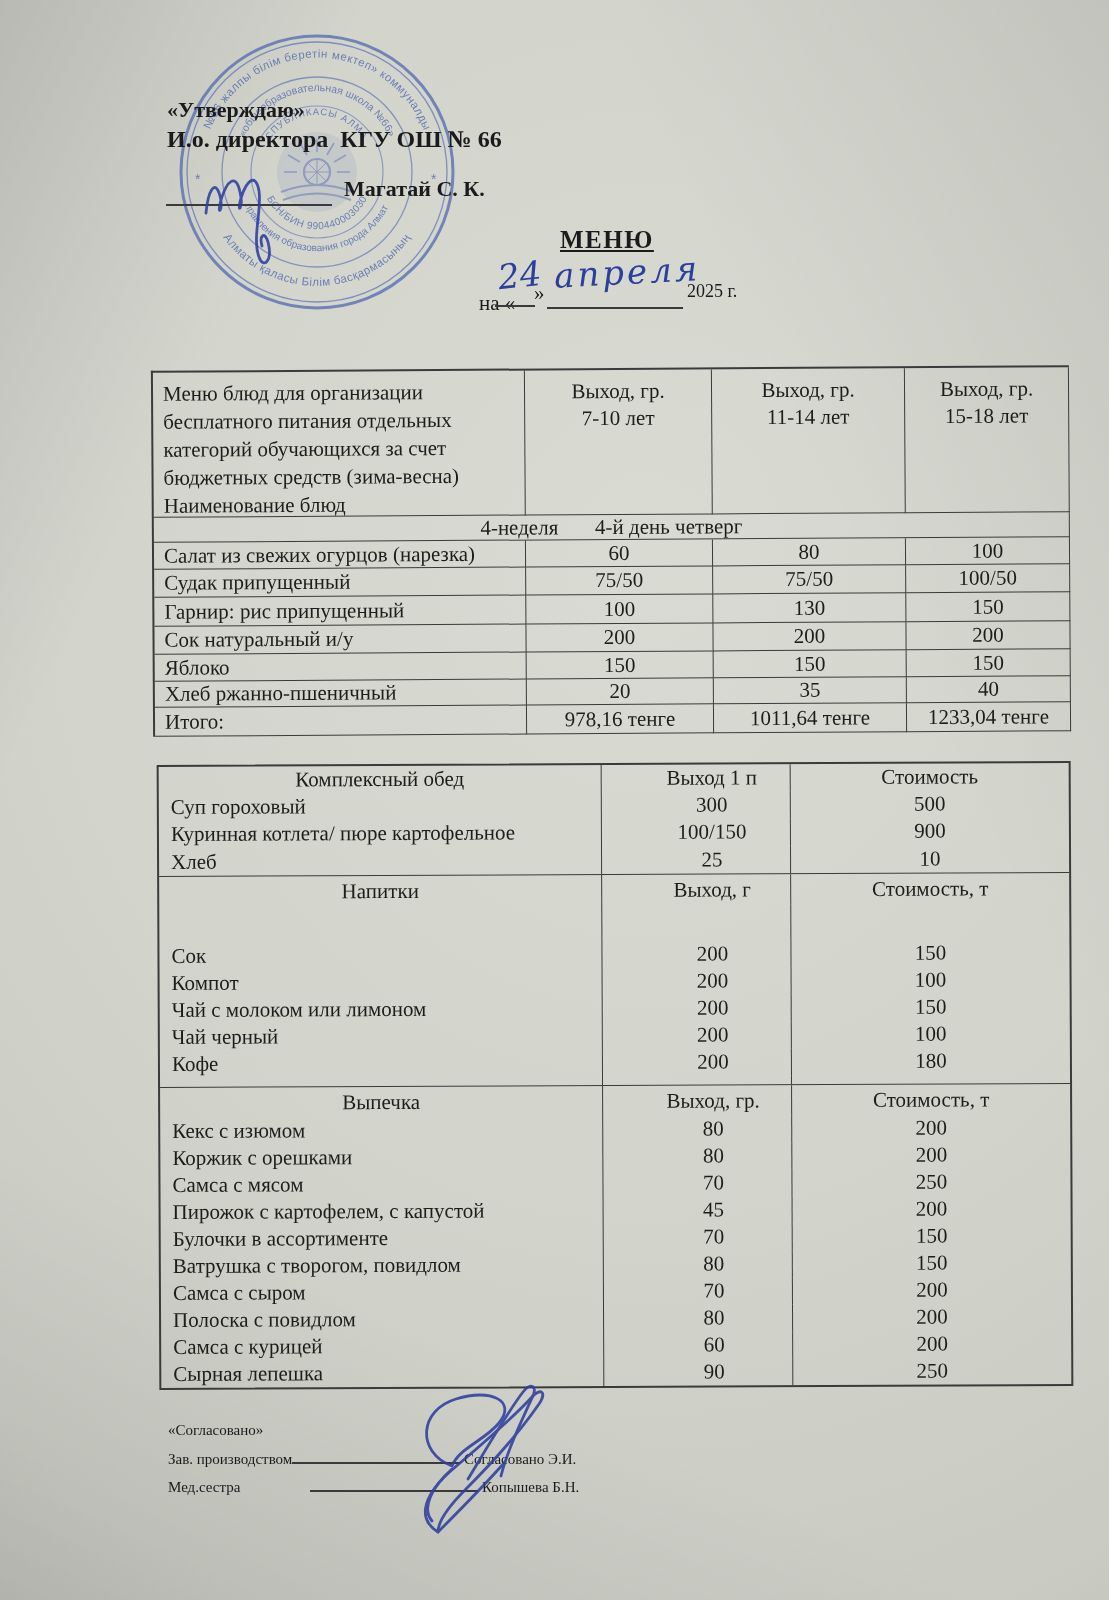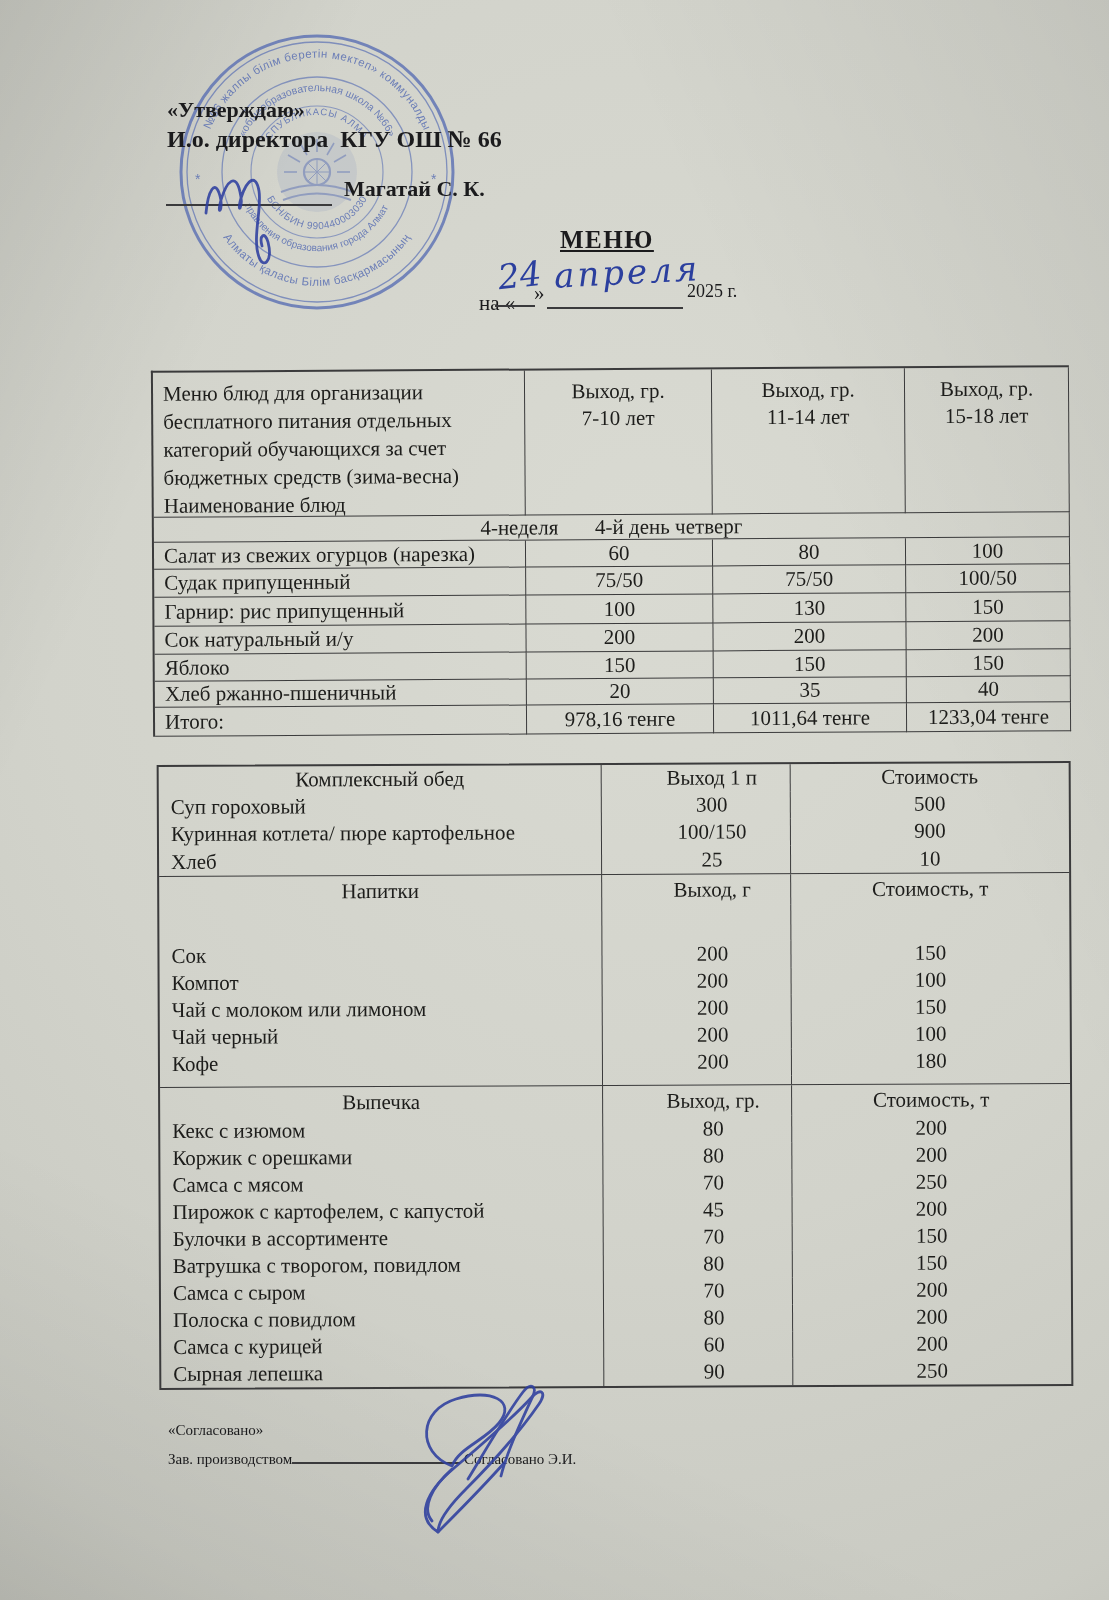--- a/index.html
+++ b/index.html
@@ -265,20 +265,25 @@
       <div class="c c3">250</div>
     </div>
   </div>
 
   <div class="foot printed">
     <div>«Согласовано»</div>
     <div>
       <span>Зав. производством</span><span class="sigline" style="width:168px;"></span>
       <span>Согласовано Э.И.</span>
     </div>
+    <div>
+      <span>Мед.сестра</span>
+      <span class="sigline" style="width:168px;margin-left:66px;"></span>
+      <span>Копышева Б.Н.</span>
+    </div>
   </div>
 
   <svg class="ink-svg" width="1109" height="1600" viewBox="0 0 1109 1600">
     <g fill="none" stroke="#2e3f9f" stroke-width="2.8" stroke-linecap="round" stroke-linejoin="round" opacity="0.88">
       <path d="M 206 213 C 208 191 215 178 220 196 C 224 210 216 218 221 200 C 227 180 236 173 240 192 C 244 208 236 216 241 198 C 247 179 256 173 259 191 C 262 209 252 238 259 257 C 263 269 273 262 268 242 C 265 231 259 235 262 246"></path>
       <path d="M 452 1466 C 416 1452 419 1410 456 1399 C 491 1388 517 1401 499 1423 C 484 1441 459 1448 452 1466"></path>
       <path d="M 468 1479 C 491 1441 509 1410 523 1392 C 531 1382 538 1386 532 1398 C 520 1424 507 1452 501 1476"></path>
       <path d="M 438 1532 C 414 1517 427 1491 453 1469 C 481 1445 513 1418 531 1398 C 541 1387 547 1392 539 1404 C 521 1430 492 1463 466 1489 C 449 1506 438 1521 438 1532"></path>
       <path d="M 438 1532 C 456 1514 482 1488 505 1462 M 452 1469 C 432 1487 421 1508 432 1521"></path>
     </g>

